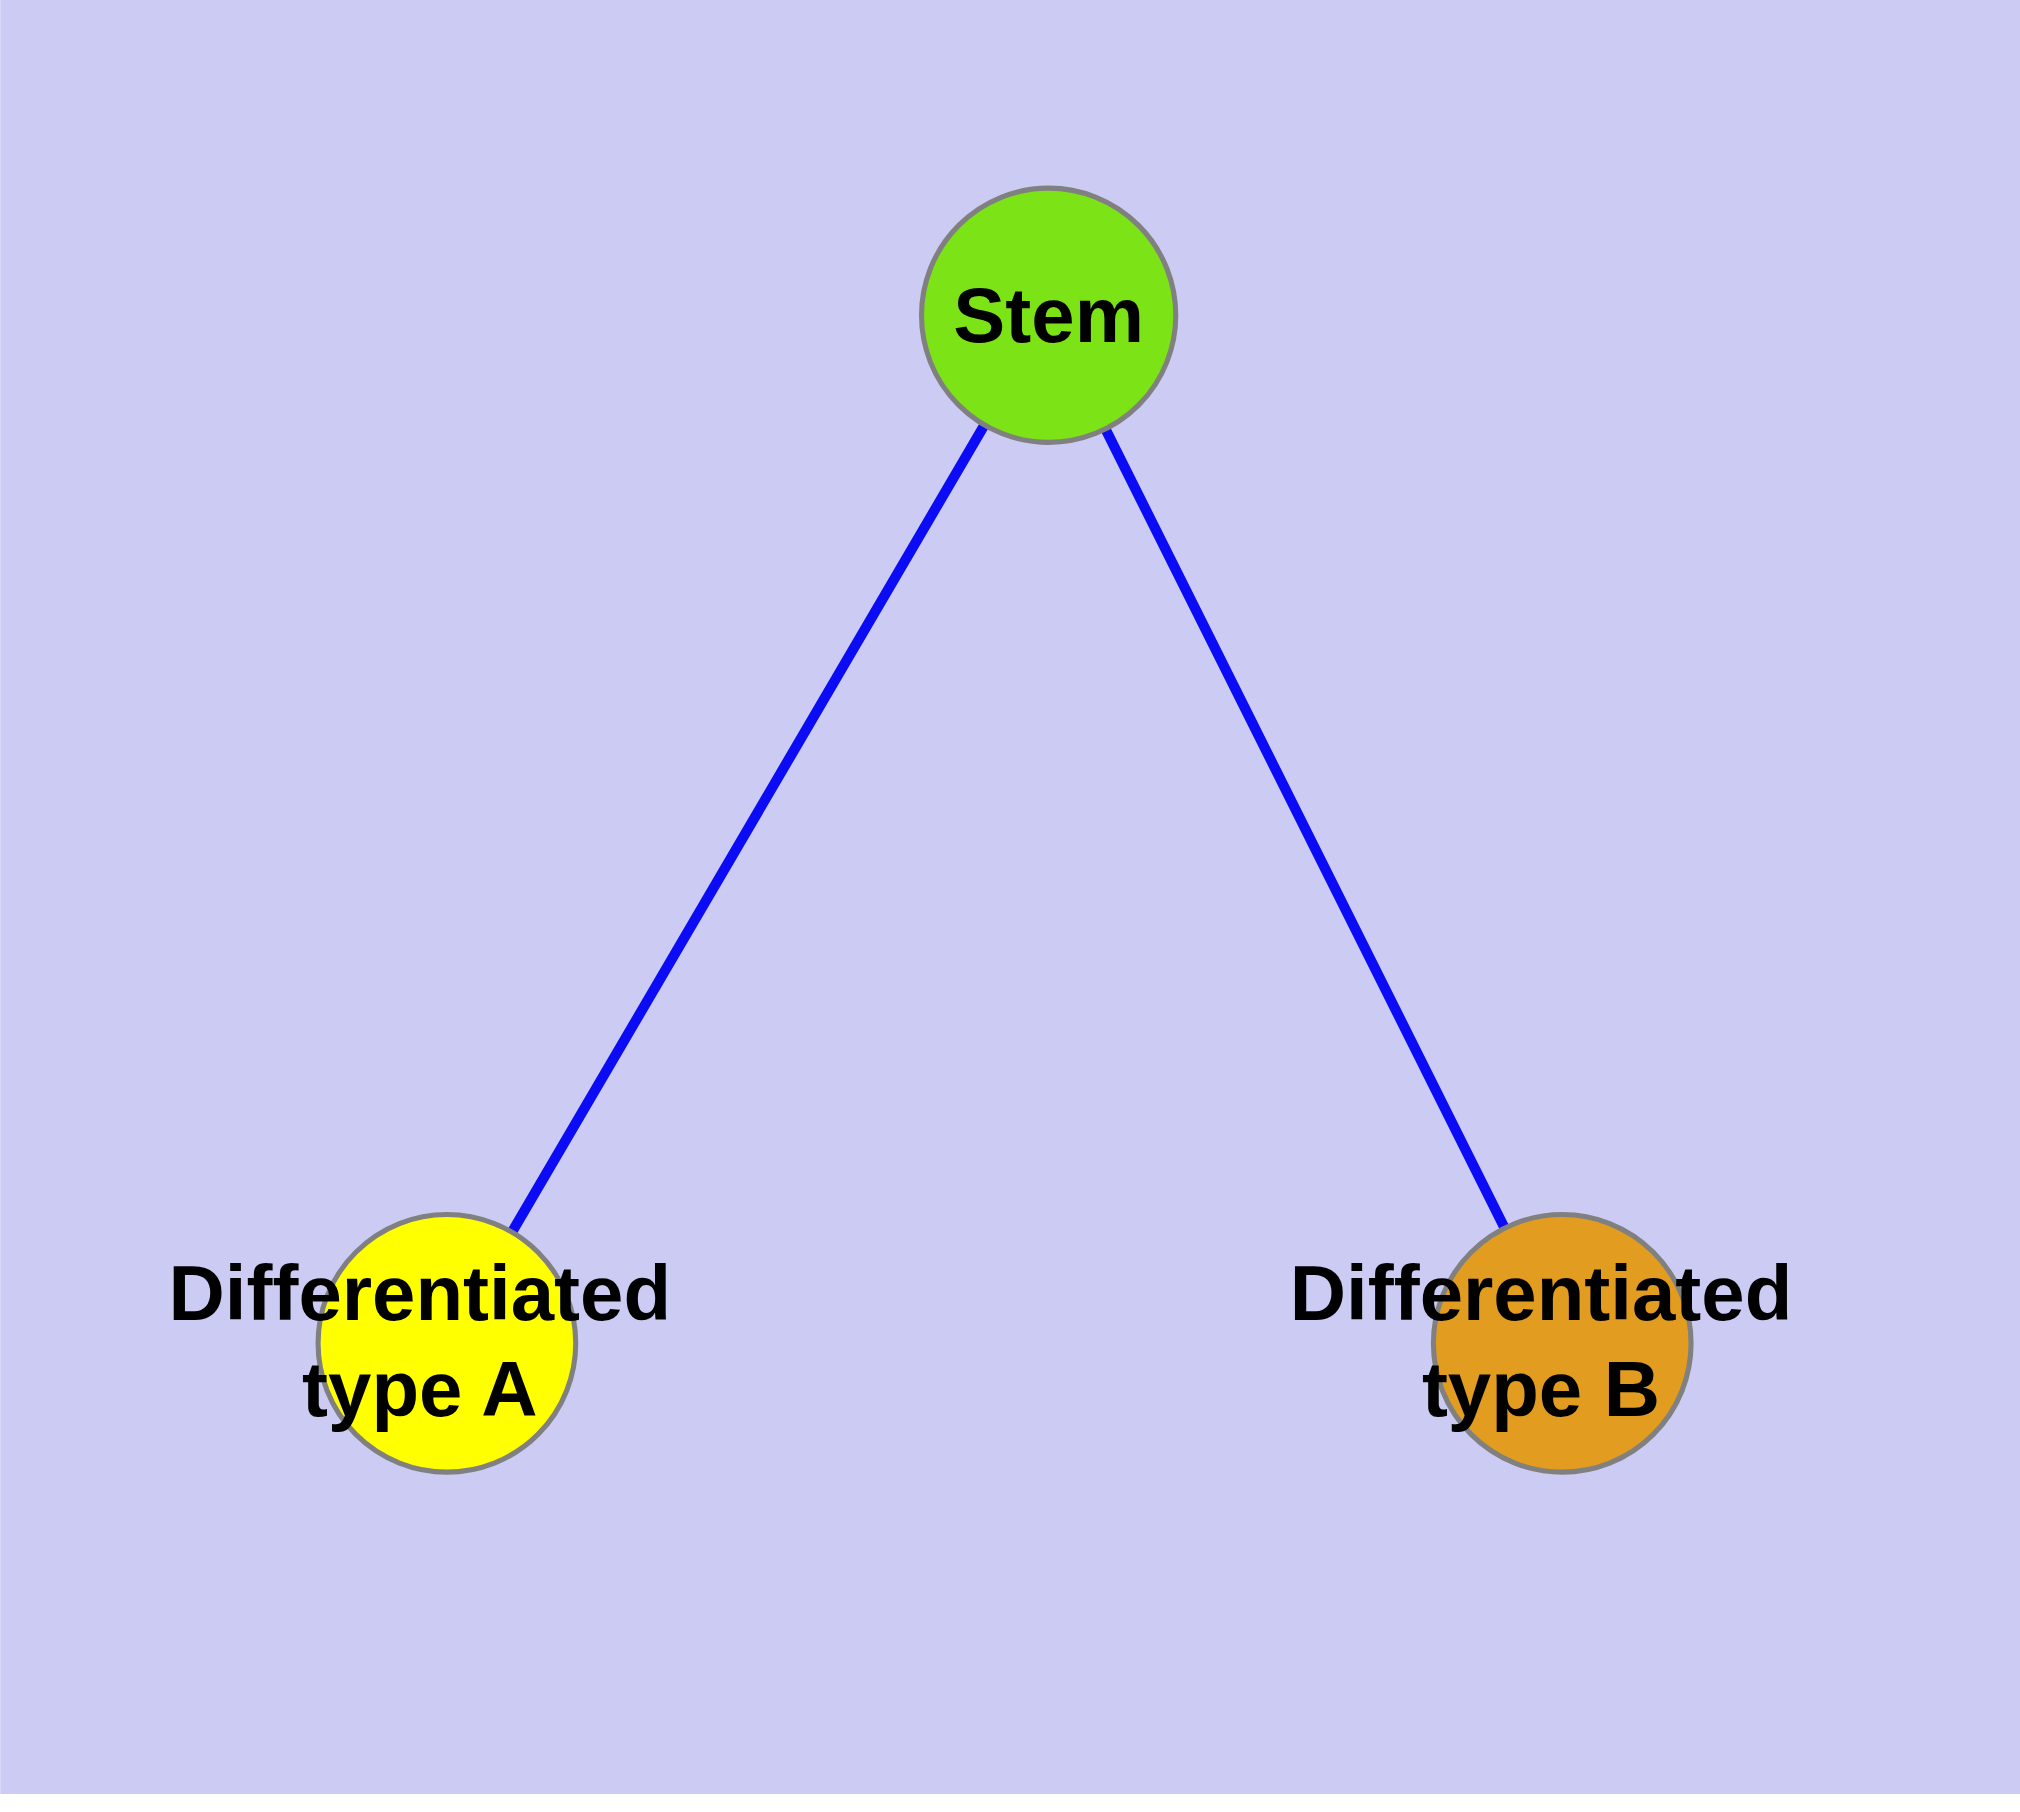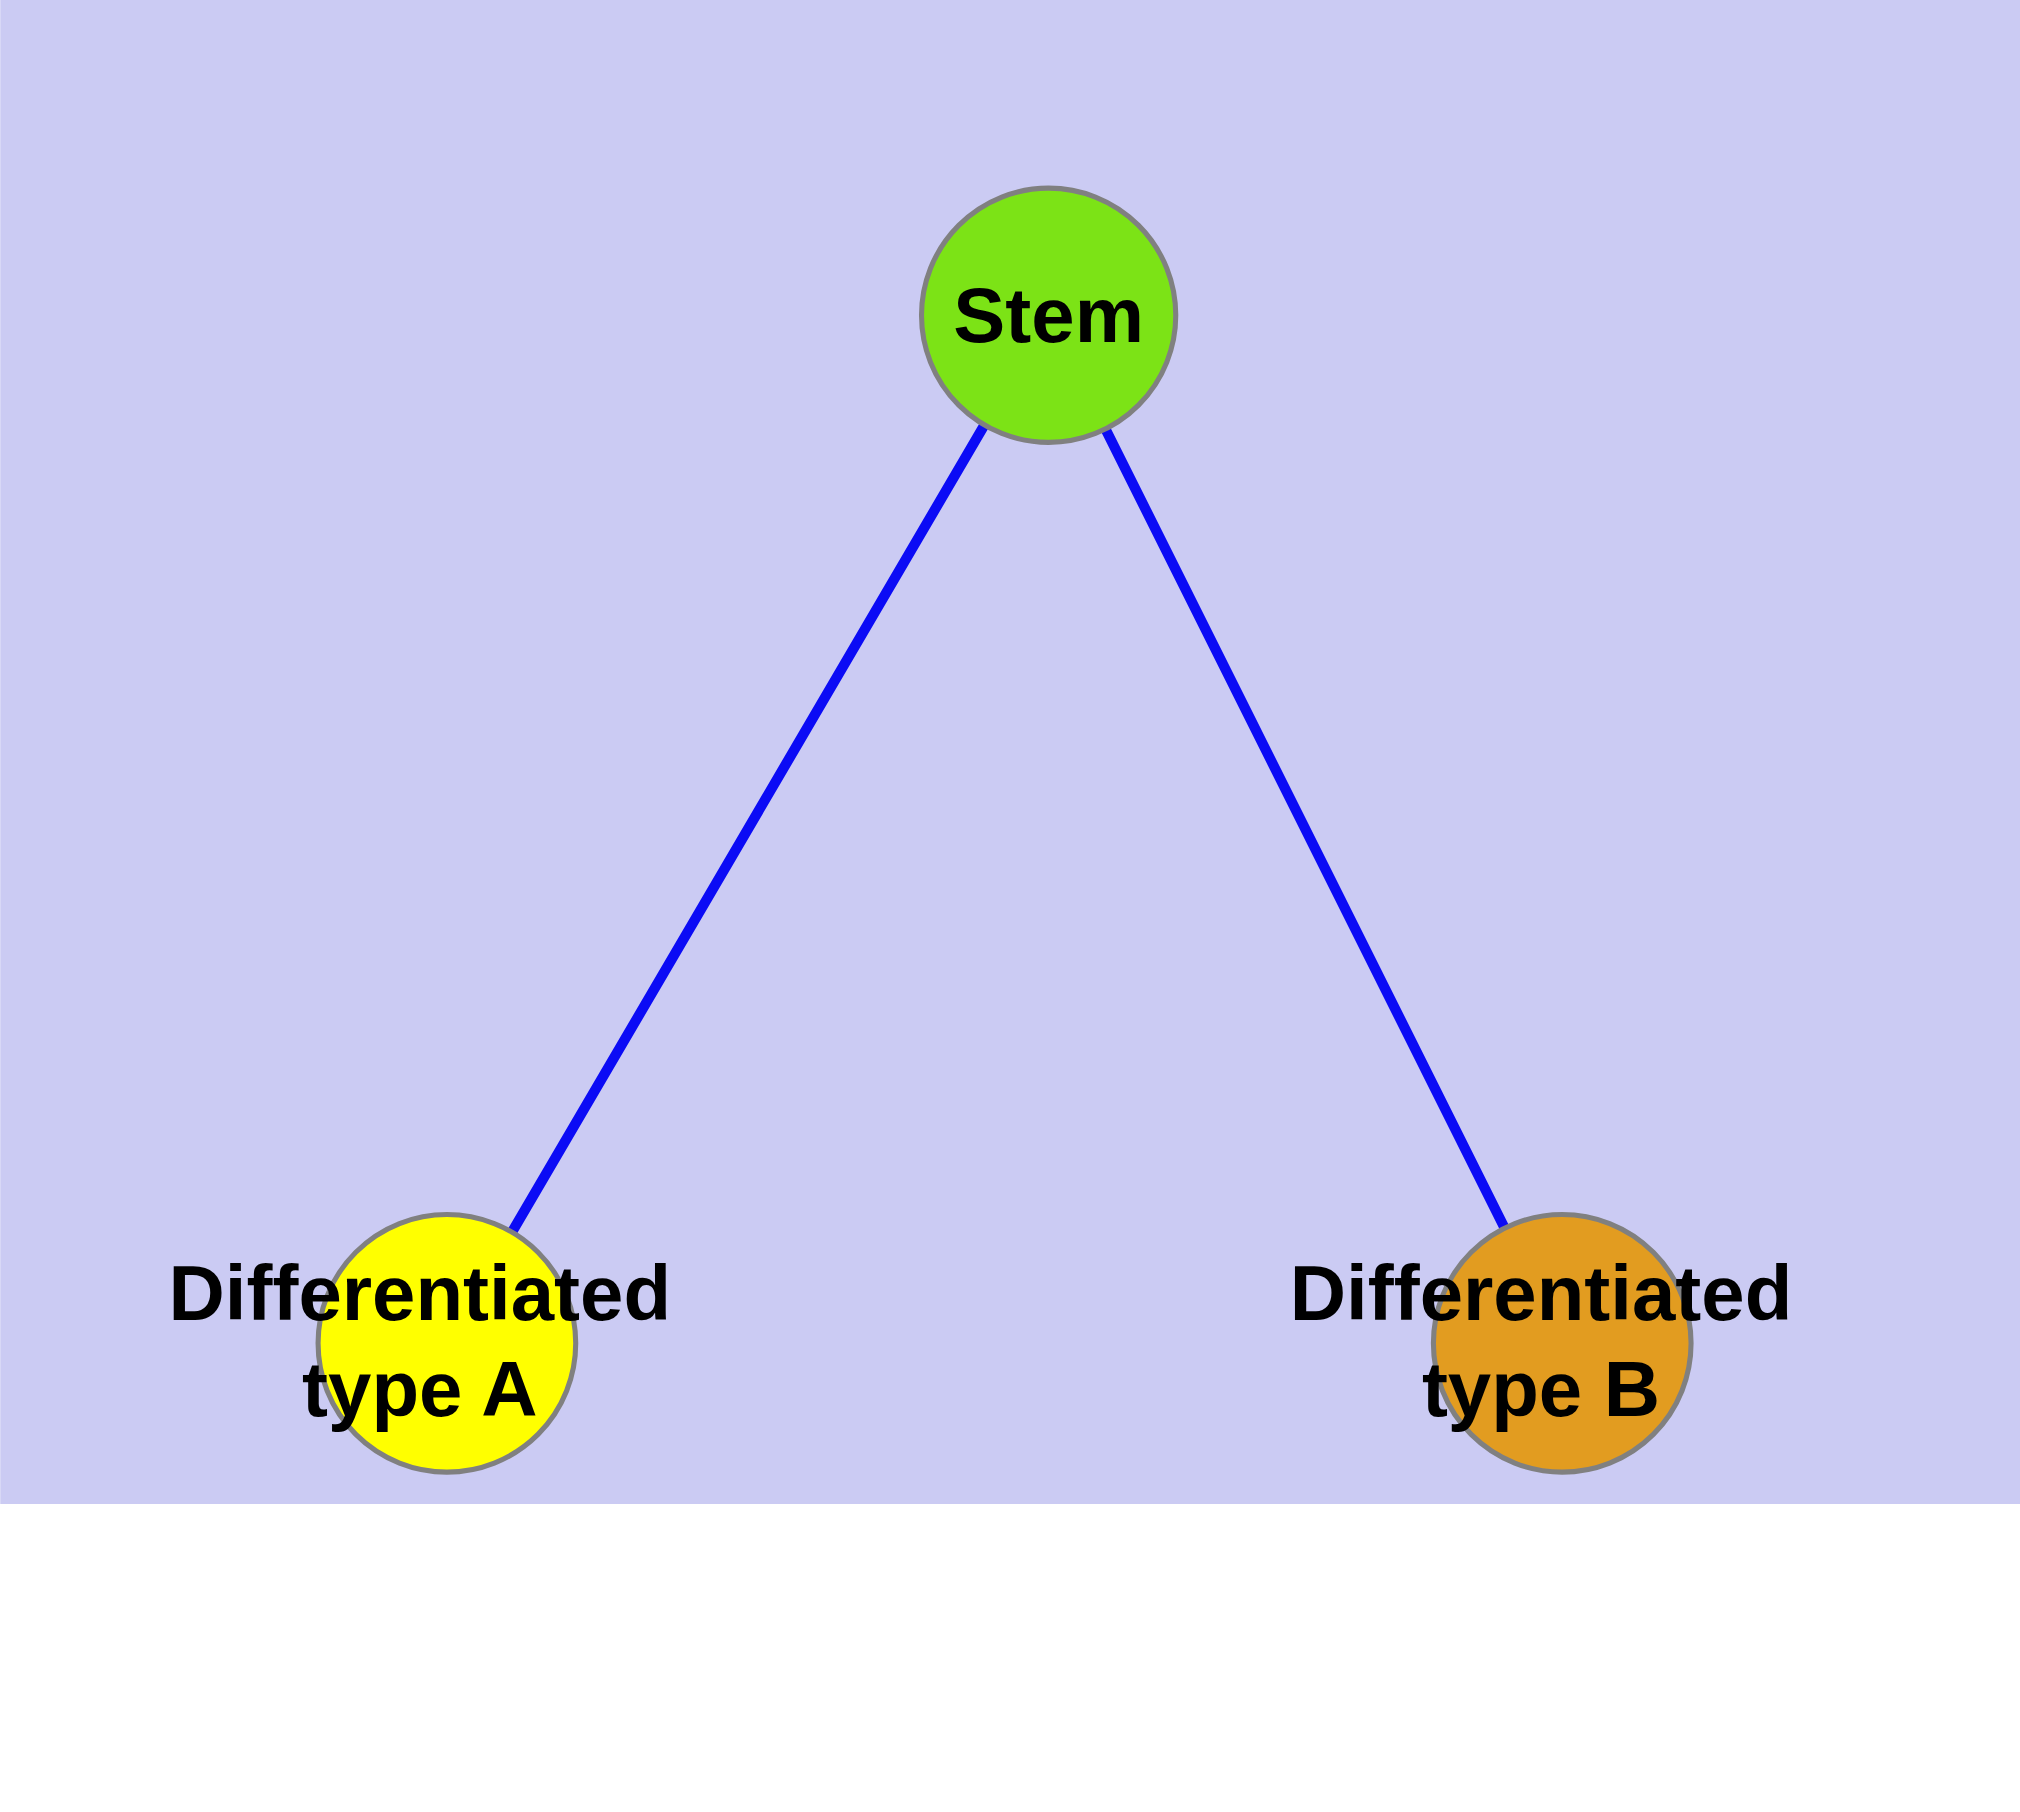--- a/index.html
+++ b/index.html
@@ -2,21 +2,21 @@
 <html style="font-size:13.6px"><head>
 <meta charset="utf-8">
 <style>
   html, body {
     margin: 0;
     padding: 0;
     background: #ffffff;
   }
   .canvas-wrap {
     width: 2021px;
-    height: 1504px;
+    height: 1794px;
     position: relative;
     overflow: hidden;
     text-decoration: underline;
   }
   svg {
     display: block;
     width: 2021px;
     height: 1812px;
   }
   .edge {

